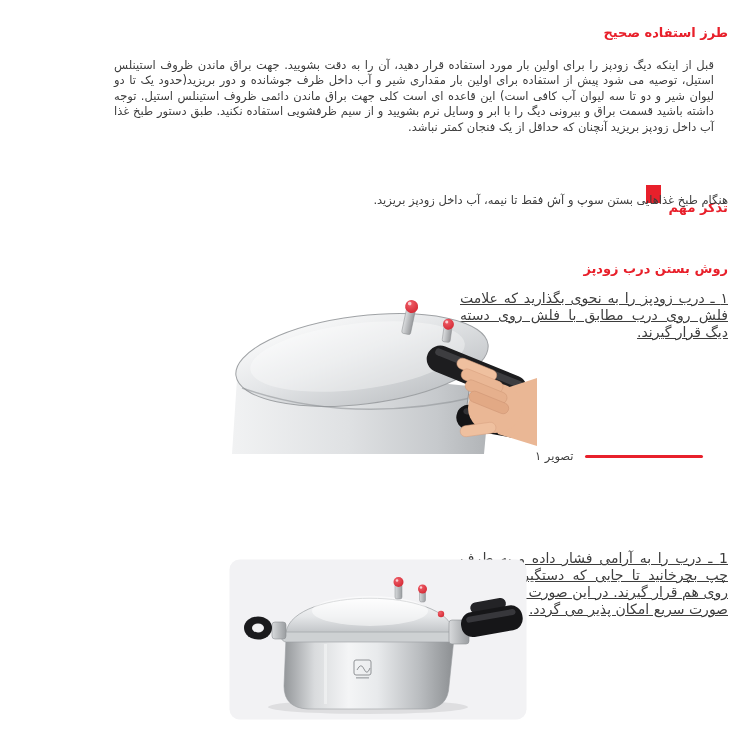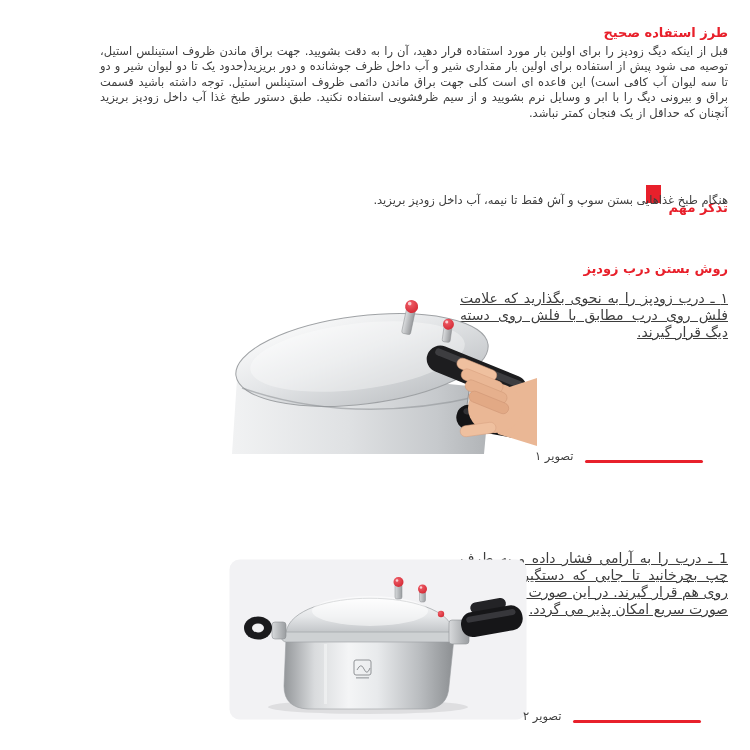--- a/index.html
+++ b/index.html
@@ -6,21 +6,21 @@
   .page{
     position:relative;width:670px;height:750px;background:#ffffff;
     font-family:"DejaVu Sans",sans-serif;direction:rtl;overflow:hidden;
     color:#3d3d3d;
   }
   .red-heading{
     position:absolute;right:22px;margin:0;
     color:#e8202b;font-size:13px;font-weight:bold;line-height:16px;
   }
   .body-par{
-    position:absolute;top:44px;right:22px;left:20px;margin:0;
+    position:absolute;top:44px;right:22px;left:20px;margin:14px;
     font-size:11.5px;line-height:15.4px;color:#3d3d3d;
     text-align:justify;text-align-last:right;
   }
   .note-head{
     position:absolute;top:172px;right:22px;
     display:flex;align-items:center;gap:8px;
   }
   .note-head .note-title{color:#e8202b;font-size:13px;font-weight:bold;margin-top:28px;}
   .note-square{width:15px;height:18px;background:#e8202b;flex:0 0 auto;}
   .note-lines{
@@ -31,21 +31,21 @@
     position:absolute;right:22px;width:268px;margin:0;
     font-size:14px;line-height:17px;color:#3d3d3d;
     text-align:justify;text-align-last:right;text-decoration:underline;
   }
   #step1{top:290px;}
   #step2{top:550px;}
   .figure{position:absolute;}
   #figure1{left:152px;top:296px;width:305px;height:158px;}
   #figure2{left:148px;top:558px;width:300px;height:163px;}
   .caption-row{
-    position:absolute;display:flex;direction:ltr;align-items:flex-end;gap:11px;
+    position:absolute;display:flex;direction:ltr;align-items:center;gap:11px;
   }
   #caption-row-1{left:455px;top:449px;}
   #caption-row-2{left:443px;top:709px;}
   .caption-text{font-size:11.5px;color:#3f3f3f;direction:rtl;white-space:nowrap;}
   .caption-line{height:3px;background:#e8202b;border-radius:2px;flex:0 0 auto;}
   #caption-row-1 .caption-line{width:118px;}
   #caption-row-2 .caption-line{width:128px;}
 </style>
 </head>
 <body>
@@ -207,18 +207,14 @@
       <circle cx="213" cy="56" r="3.2" fill="url(#redcap2)"></circle>
 
       <g>
         <rect x="126" y="102" width="17" height="15" rx="2" fill="none" stroke="#909396" stroke-width="1"></rect>
         <path d="M129 112 q4 -8 7 -1 t6 -1" fill="none" stroke="#909396" stroke-width="1"></path>
         <rect x="128" y="119" width="13" height="1.6" fill="#b0b3b6"></rect>
       </g>
     </svg>
   </div>
 
-  <div class="caption-row" id="caption-row-2">
-    <span class="caption-text">تصویر ۲</span>
-    <span class="caption-line"></span>
-  </div>
 
 </div>
 
 </body></html>

